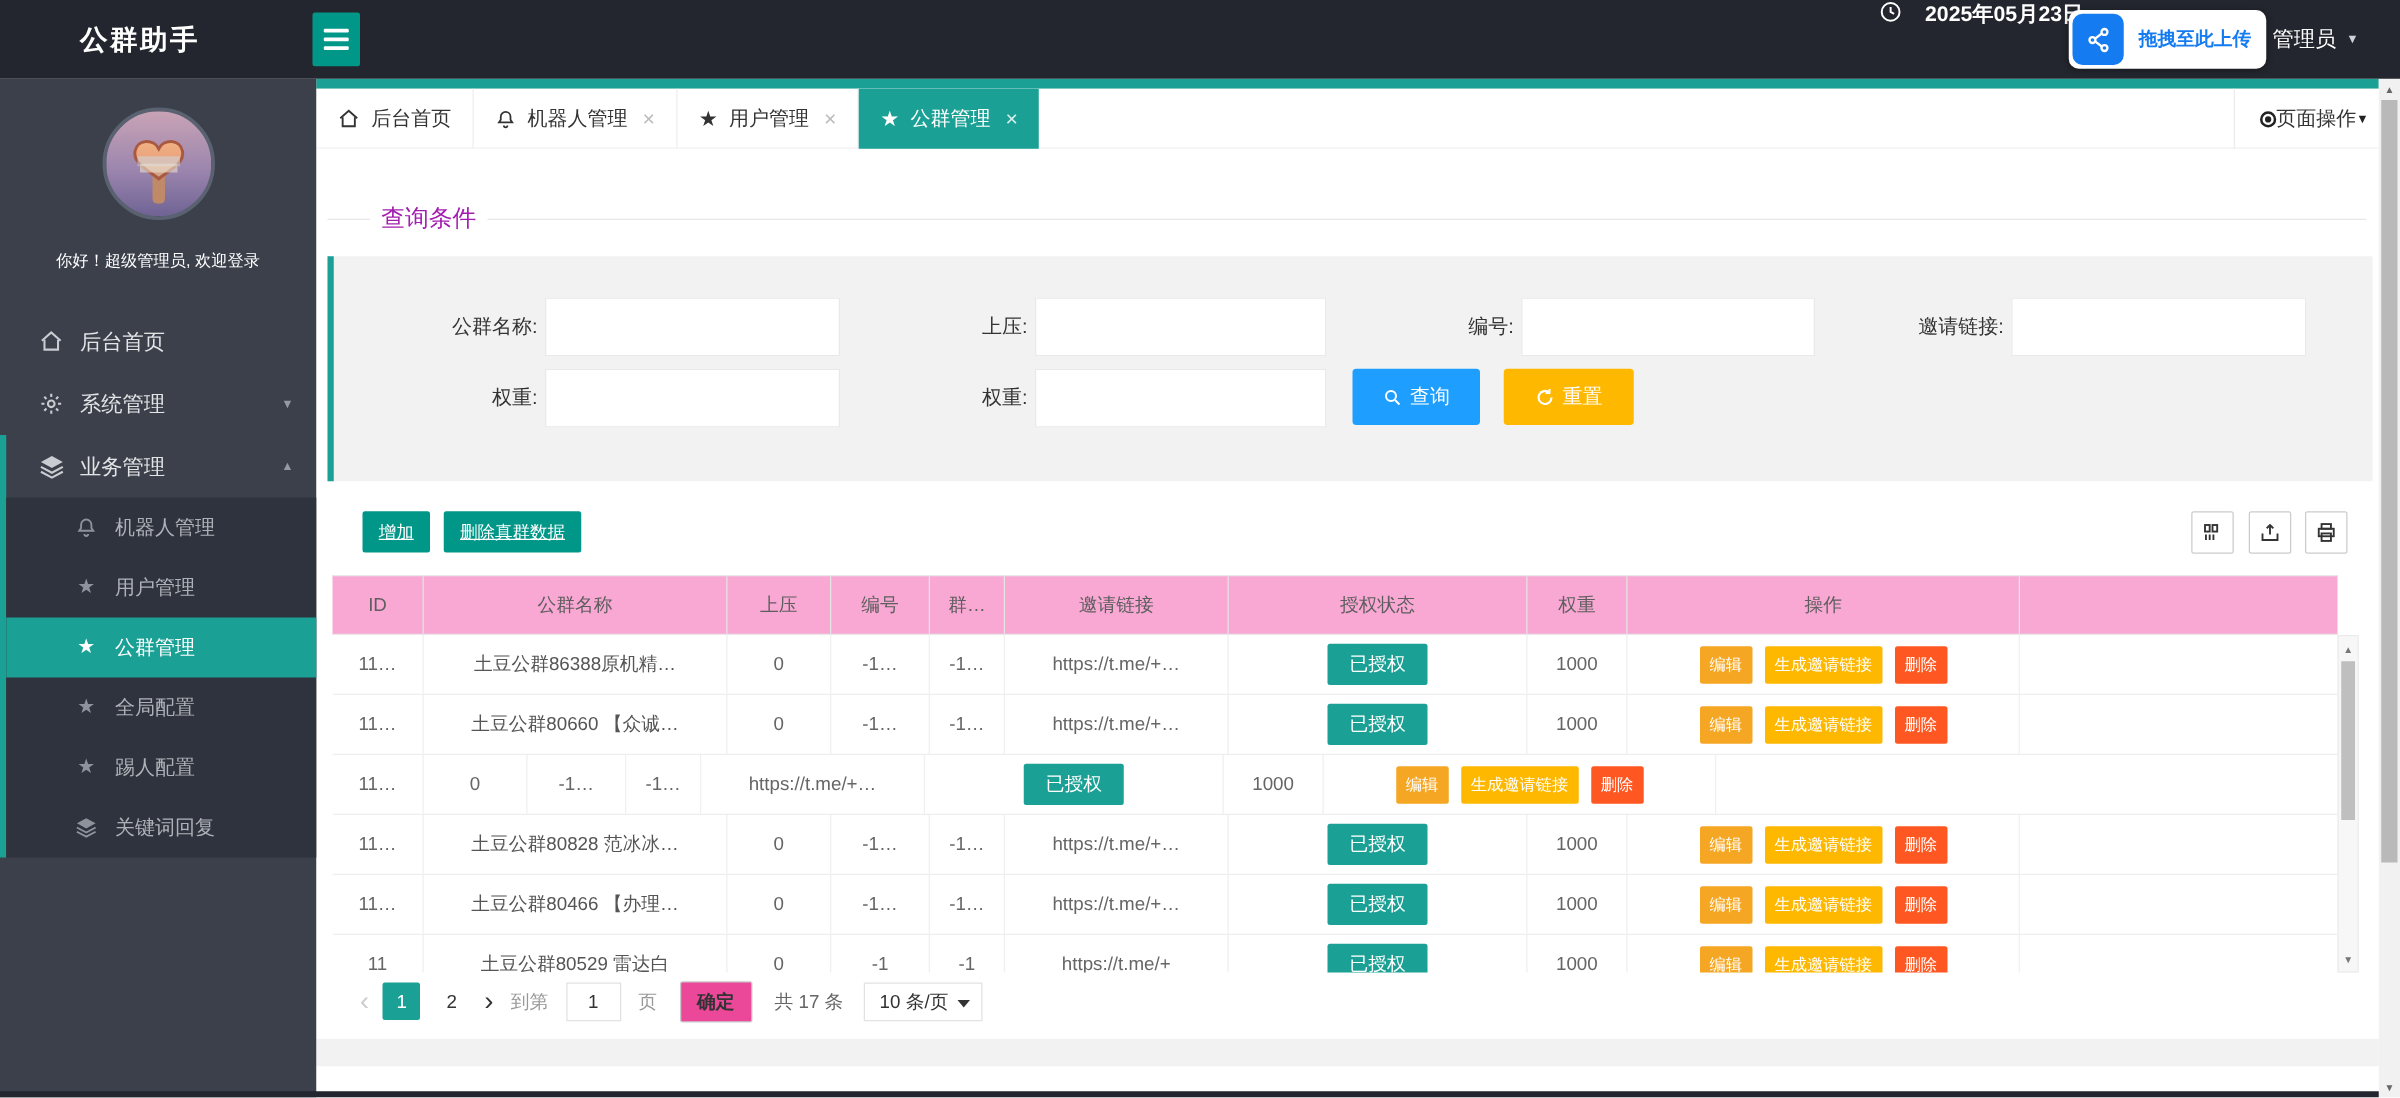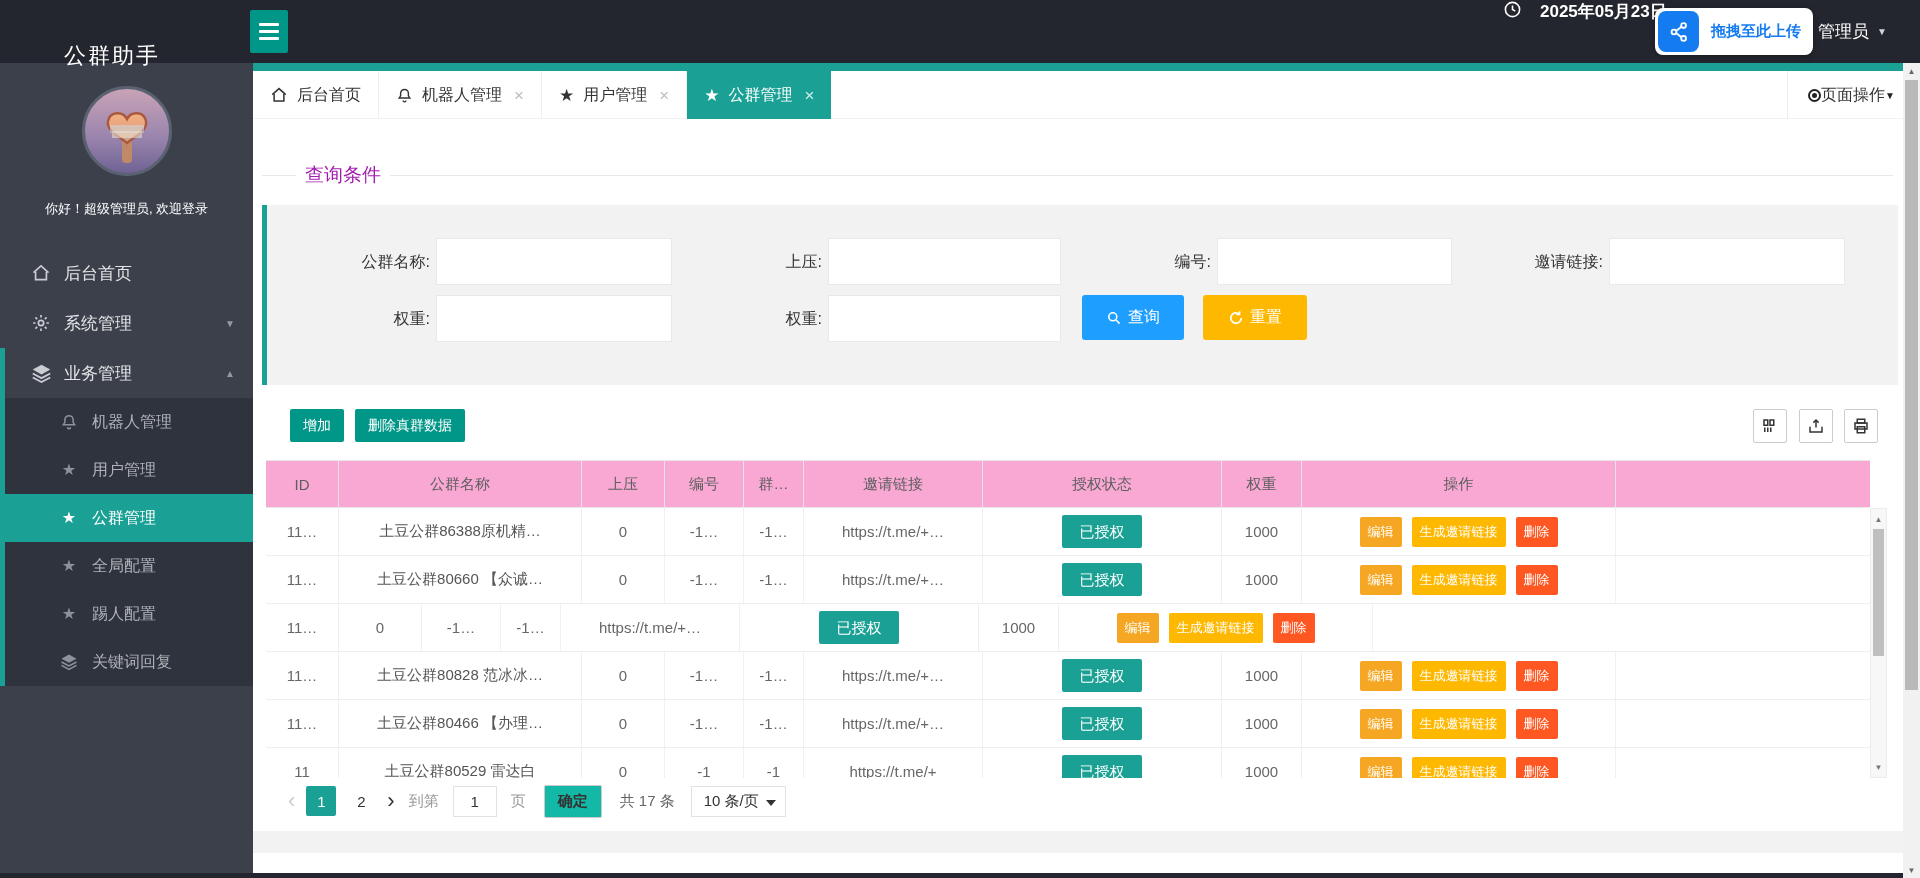--- a/index.html
+++ b/index.html
@@ -6,21 +6,21 @@
     --teal:#1aa094; --teal-d:#009688; --dark:#23262e; --side:#3b404b; --sub:#2f333d;
     --blue:#1e9fff; --yellow:#ffb800; --orange:#f5a623; --red:#ff5722;
   }
   *{box-sizing:border-box;margin:0;padding:0;font-family:"Liberation Sans","DejaVu Sans",sans-serif;}
   html,body{width:1920px;height:878px;overflow:hidden;background:#fff;}
   body{position:relative;}
   button{border:none;background:none;cursor:pointer;font-family:inherit;}
 
   
   .topbar{position:absolute;left:0;top:0;width:1920px;height:63px;background:var(--dark);z-index:30;}
-  .app-title{position:absolute;left:64px;top:17px;color:#fff;font-size:22px;font-weight:normal;letter-spacing:2px;margin-top:24px;}
+  .app-title{position:absolute;left:64px;top:17px;color:#fff;font-size:22px;font-weight:bold;letter-spacing:2px;}
   .hamburger{position:absolute;left:250px;top:10px;width:38px;height:43px;background:var(--teal-d);border-radius:2px;display:flex;flex-direction:column;justify-content:center;align-items:center;gap:4px;}
   .hamburger i{display:block;width:20px;height:3px;background:#fff;border-radius:1px;}
   .date-wrap{position:absolute;left:1503px;top:0;height:53px;display:flex;gap:18px;color:#fff;font-size:17px;font-weight:bold;}
   .upload-overlay{position:absolute;left:1655px;top:8px;width:158px;height:47px;background:#fff;border-radius:8px;box-shadow:0 1px 5px rgba(0,0,0,.35);display:flex;align-items:center;z-index:40;}
   .up-tile{width:41px;height:41px;margin-left:3px;background:#157bf0;border-radius:8px;display:flex;align-items:center;justify-content:center;}
   .up-text{flex:1;text-align:center;color:#157bf0;font-size:15px;font-weight:bold;}
   .user-wrap{position:absolute;left:1818px;top:0;height:63px;display:flex;align-items:center;gap:8px;color:#fff;font-size:17px;cursor:pointer;}
   .user-wrap .caret{font-size:10px;color:#cfd2d6;}
 
   
@@ -67,21 +67,21 @@
   .form-panel{position:absolute;left:9px;top:142px;width:1636px;height:180px;background:#f2f2f2;border-left:5px solid var(--teal);}
   .f-label{position:absolute;height:47px;line-height:47px;text-align:right;font-size:16px;color:#333;}
   .f-input{position:absolute;height:47px;background:#fff;border:1px solid #e9e9e9;width:236px;padding:0 10px;font-size:15px;color:#333;outline:none;}
   .btn{display:flex;align-items:center;justify-content:center;gap:6px;color:#fff;font-size:16px;border-radius:3px;}
   .btn-search{position:absolute;left:815px;top:90px;width:102px;height:45px;background:var(--blue);}
   .btn-reset{position:absolute;left:936px;top:90px;width:104px;height:45px;background:var(--yellow);}
 
   
   .table-card{position:absolute;left:13px;top:346px;width:1621px;height:414px;}
   .toolbar{position:absolute;left:11px;top:0;right:0;height:36px;}
-  .tbtn{position:absolute;top:0;height:33px;background:var(--teal-d);color:#fff;font-size:14px;border-radius:2px;padding:0 13px;}
+  .tbtn{position:absolute;top:0;height:33px;background:var(--teal-d);color:#fff;font-size:14px;border-radius:2px;padding:0 13px;text-decoration:underline;}
   .tbtn.add{left:13px;}
   .tbtn.del{left:78px;}
   .tool-ico{position:absolute;top:0;width:34px;height:34px;border:1px solid #ccc;border-radius:2px;background:#fff;display:flex;align-items:center;justify-content:center;color:#333;}
   .grid-head{position:absolute;left:0;top:51px;width:1604px;height:48px;display:flex;background:#f9a8d4;border-top:1px solid #e8e8e8;border-bottom:1px solid #e8e8e8;}
   .th{display:flex;align-items:center;justify-content:center;font-size:15px;color:#5e5e5e;border-right:1px solid #e4e4e4;}
   .th:last-child{border-right:none;}
   .grid-body{position:absolute;left:0;top:99px;width:1604px;height:270px;overflow:hidden;}
   .tr{display:flex;height:48px;border-bottom:1px solid #eee;background:#fff;}
   .td{display:flex;align-items:center;justify-content:center;font-size:15px;color:#666;border-right:1px solid #f0f0f0;overflow:hidden;white-space:nowrap;}
   .td:last-child{border-right:none;}
@@ -102,21 +102,21 @@
   .tscroll .thumb{position:absolute;left:2px;top:20px;width:11px;height:127px;background:#bfbfbf;}
 
   
   .pagination{position:absolute;left:16px;top:370px;height:44px;display:flex;align-items:center;font-size:15px;color:#333;}
   .pg-arrow{font-size:22px;color:#333;padding:0 6px;line-height:1;}
   .pg-arrow.disabled{color:#ccc;}
   .pg-num{min-width:30px;height:30px;display:flex;align-items:center;justify-content:center;margin:0 5px;border-radius:2px;}
   .pg-num.active{background:var(--teal);color:#fff;}
   .pg-text{color:#999;margin:0 8px;}
   .pg-input{width:44px;height:31px;border:1px solid #e2e2e2;background:#fff;text-align:center;font-size:15px;color:#333;margin:0 6px;outline:none;}
-  .pg-confirm{height:33px;padding:0 13px;border:1px solid #c9c9c9;border-radius:2px;background:#14b8a6;font-size:15px;font-weight:bold;color:#333;margin:0 10px;}
+  .pg-confirm{height:33px;padding:0 13px;border:1px solid #c9c9c9;border-radius:2px;background:#ec4899;font-size:15px;font-weight:bold;color:#333;margin:0 10px;}
   .pg-total{color:#666;margin:0 8px;}
   .pg-select{position:relative;height:31px;border:1px solid #e2e2e2;background:#fff;display:flex;align-items:center;padding:0 26px 0 12px;margin-left:8px;color:#333;cursor:pointer;}
   .pg-select::after{content:"";position:absolute;right:9px;top:13px;border:5px solid transparent;border-top:6px solid #333;}
 
   .gray-band{position:absolute;left:0;top:768px;width:100%;height:22px;background:#f2f2f2;}
 
   
   .page-scroll{position:absolute;left:1903px;top:63px;width:17px;height:815px;background:#f1f1f1;z-index:25;}
   .page-scroll .arr{position:absolute;left:0;width:17px;height:16px;display:flex;align-items:center;justify-content:center;font-size:8px;color:#666;}
   .page-scroll .arr.up{top:0;}

